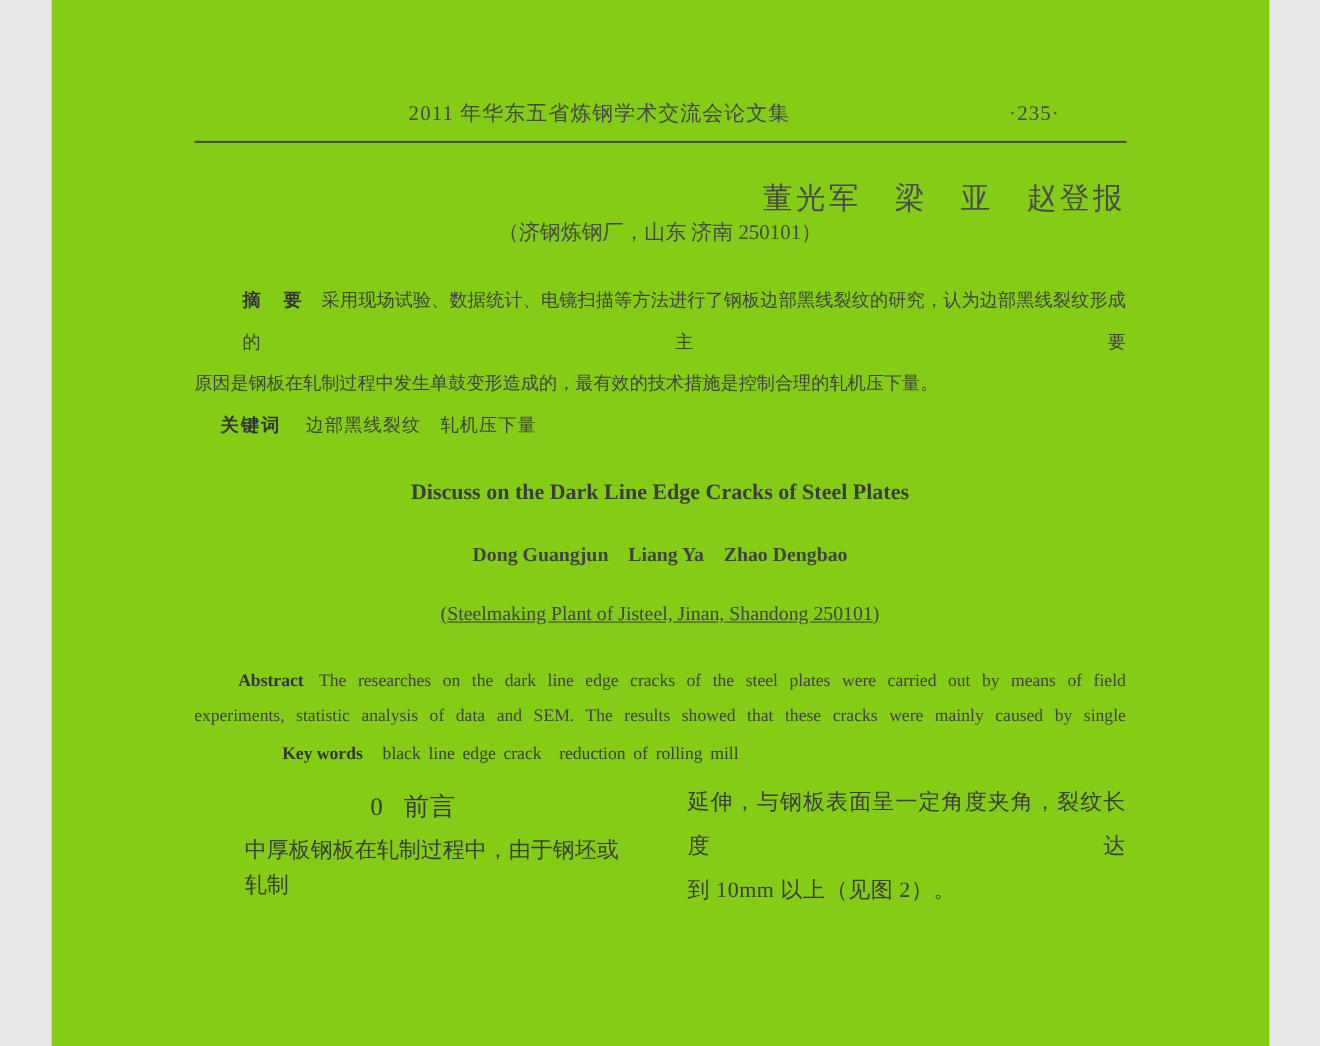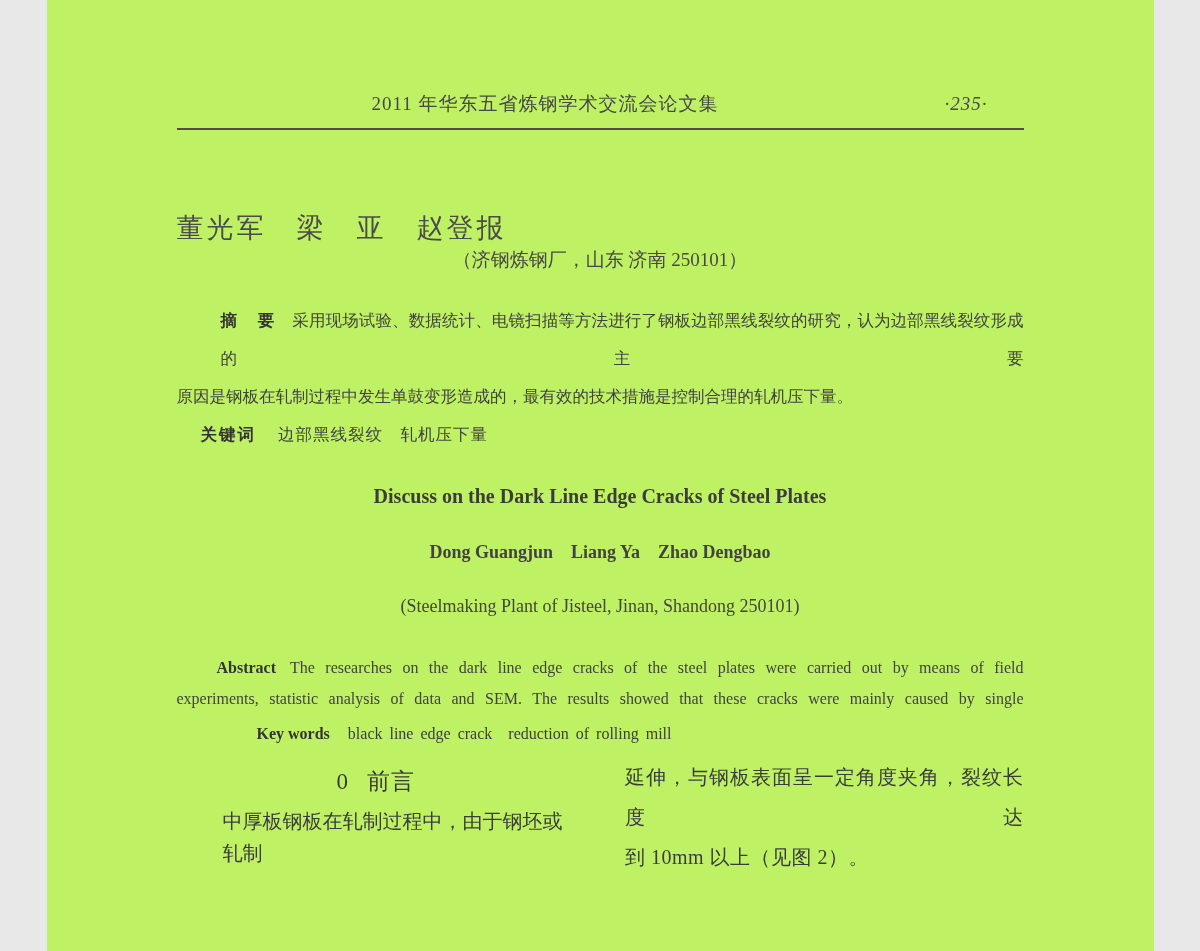--- a/index.html
+++ b/index.html
@@ -1,21 +1,21 @@
 <!DOCTYPE html>
 <html><head>
 <meta charset="utf-8">
 <style>
   html, body { margin: 0; padding: 0; background: #e8e8e8; }
   .page {
     position: relative;
     width: 1107px;
     height: 951px;
     margin: 0 auto;
-    background: #bef264;
+    background: #84cc16;
     overflow: hidden;
     font-family: "Liberation Serif", "DejaVu Serif", serif;
     color: #3d3d3d;
   }
   .content { margin: 0 130px; position: relative; }
 
   
   .running-header {
     position: relative;
     padding-top: 92px;
@@ -24,48 +24,47 @@
     color: #474747;
   }
   .proceedings-title {
     display: block;
     text-align: center;
     transform: translateX(-55px);
     letter-spacing: 1px;
   }
   .page-number {
     position: absolute;
-    right: 36px;
+    right: 60px;
     top: 92px;
     font-size: 19px;
     letter-spacing: 1px;
     color: #4a4a4a;
-    font-style: italic;
   }
   .header-rule {
     border: none;
     border-top: 2.5px solid #4e4e4e;
     margin: 12px 0 0 0;
   }
 
   
   .paper-title-zh {
     margin: 42px 0 0 0;
     font-size: 44px;
     line-height: 55px;
     font-weight: bold;
     text-align: center;
     letter-spacing: 4px;
     color: #333;
   }
   .authors-zh {
-    margin-top: 80px;
+    margin-top: 32px;
     font-size: 27px;
     line-height: 36px;
-    text-align: left;
+    text-align: right;
     letter-spacing: 3px;
     color: #4b4b4b;
   }
   .affiliation-zh {
     font-size: 19px;
     line-height: 28px;
     text-align: center;
     color: #484848;
   }
 
@@ -95,20 +94,21 @@
     font-weight: bold;
     text-align: center;
     color: #424242;
   }
   .affiliation-en {
     margin-top: 30px;
     font-size: 18px;
     line-height: 24px;
     text-align: center;
     color: #444;
+    text-decoration: underline;
   }
   .abstract-en { margin-top: 34px; font-size: 16px; color: #424242; }
   .abstract-en .line { line-height: 31px; }
   .abstract-en .line-1 { padding-left: 40px; }
   .abstract-en .label-b { margin-right: 14px; }
   .lastline { text-align: left; text-align-last: left; }
   .keywords-en { margin-top: 4px; font-size: 16px; line-height: 31px; padding-left: 40px; }
   .keywords-en .label-b { margin-right: 18px; margin-left: 40px; }
   .keywords-en .terms { word-spacing: 3px; }
 

